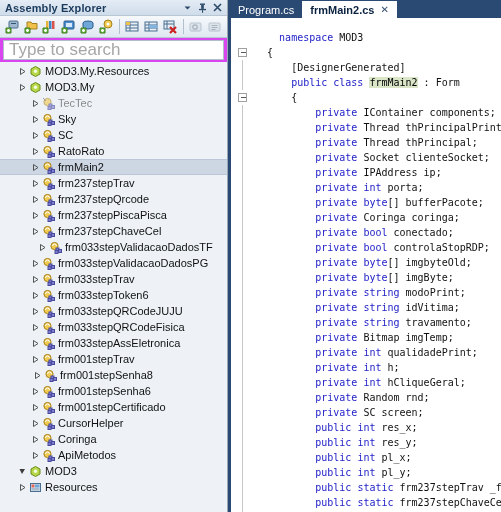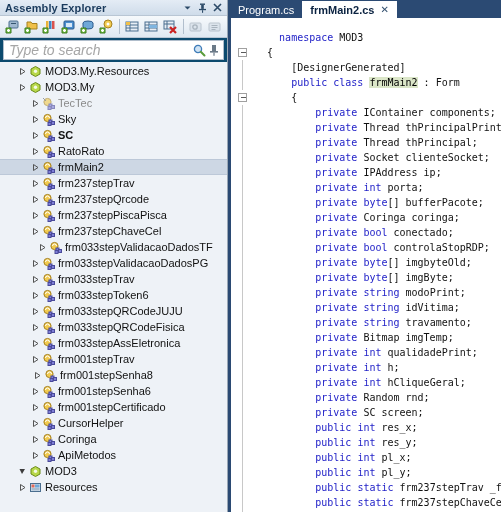--- a/index.html
+++ b/index.html
@@ -6,42 +6,42 @@
   html, body {
     width:501px; height:512px;
     background:#f0f0f0;
     font-family:"Liberation Sans", sans-serif;
     font-size:11px;
     overflow:hidden;
   }
   .app { position:relative; width:501px; height:512px; display:flex; }
 
   
-  .panel { width:228px; height:512px; background:#0c4a6e; display:flex; flex-direction:column;
+  .panel { width:228px; height:512px; background:#d946ef; display:flex; flex-direction:column;
            border-right:1px solid #9aa7b5; }
 
   .panel-title { height:16px; background:linear-gradient(#e4ecf5,#cfdcea);
                  display:flex; align-items:center; padding:0 2px 0 5px;
                  color:#1a3a5c; font-size:11px; font-weight:bold;
                  border-bottom:1px solid #b9c6d4; }
   .panel-title .ttl { flex:1; letter-spacing:.1px; }
   .tbtn { width:15px; height:14px; display:flex; align-items:center; justify-content:center;
           color:#2c4a68; font-size:10px; line-height:1; }
   .tbtn svg { display:block; }
 
   .toolbar { height:22px; background:linear-gradient(#f6f9fc,#dfe8f1);
              display:flex; align-items:center; padding:0 3px; gap:1px;
              border-bottom:1px solid #b9c6d4; }
   .tbi { width:20px; height:18px; display:flex; align-items:center; justify-content:center; }
   .tbsep { width:1px; height:15px; background:#b2bfcd; margin:0 3px; }
 
   .searchwrap { height:20px; margin:2px 3px 2px 3px; background:#fff; border:1px solid #b0bdcb;
                 display:flex; align-items:center; padding:0 2px 0 5px; }
   .searchwrap input { flex:1; border:0; outline:0; font-family:"Liberation Sans",sans-serif;
-                      font-size:14px; color:#333; background:transparent;font-style:italic; }
+                      font-size:17px; color:#333; background:transparent; }
   .searchwrap input::placeholder { color:#a6a6a6; }
   .sicon { width:16px; height:16px; display:flex; align-items:center; justify-content:center; }
 
   .tree { flex:1; overflow:hidden; background:#eef2f7; position:relative; padding-top:1px; }
   .row { height:16px; display:flex; align-items:center; white-space:nowrap;
          font-size:11px; color:#111; }
   .row.sel { background:#cdd7e4; border-top:1px solid #bcc8d8; border-bottom:1px solid #bcc8d8; height:16px;}
   .row .exp { width:11px; height:16px; display:flex; align-items:center; justify-content:center;
               color:#4a4a4a; font-size:7px; flex:0 0 11px; }
   .row .ico { width:15px; height:16px; display:flex; align-items:center; justify-content:center; flex:0 0 15px; }
@@ -262,21 +262,21 @@
             <svg width="14" height="13" viewBox="0 0 14 13">
               <circle cx="5.5" cy="5" r="3.6" fill="#f2cb4f" stroke="#a5801f"></circle>
               <path d="M3.5 5 a2 2 0 0 1 4 0" fill="none" stroke="#fff" stroke-width="1"></path>
               <rect x="7" y="7" width="3" height="3" fill="#7f7fd8" stroke="#4a4a9a"></rect>
               <rect x="9.5" y="8.5" width="3" height="3" fill="#7f7fd8" stroke="#4a4a9a"></rect>
               <rect x="6" y="9.5" width="3" height="3" fill="#7f7fd8" stroke="#4a4a9a"></rect>
             </svg>
           </span>
           <span class="lbl">Sky</span>
         </div>
-        <div class="row" style="padding-left: 30px; font-weight: bold;">
+        <div class="row" style="padding-left: 30px;">
           <span class="exp">
             <svg width="7" height="7" viewBox="0 0 7 7">
               <path d="M1.5 0.5 L6 3.5 L1.5 6.5 Z" fill="none" stroke="#555" stroke-width="1"></path>
             </svg>
           </span>
           <span class="ico">
             <svg width="14" height="13" viewBox="0 0 14 13">
               <circle cx="5.5" cy="5" r="3.6" fill="#f2cb4f" stroke="#a5801f"></circle>
               <path d="M3.5 5 a2 2 0 0 1 4 0" fill="none" stroke="#fff" stroke-width="1"></path>
               <rect x="7" y="7" width="3" height="3" fill="#7f7fd8" stroke="#4a4a9a"></rect>

